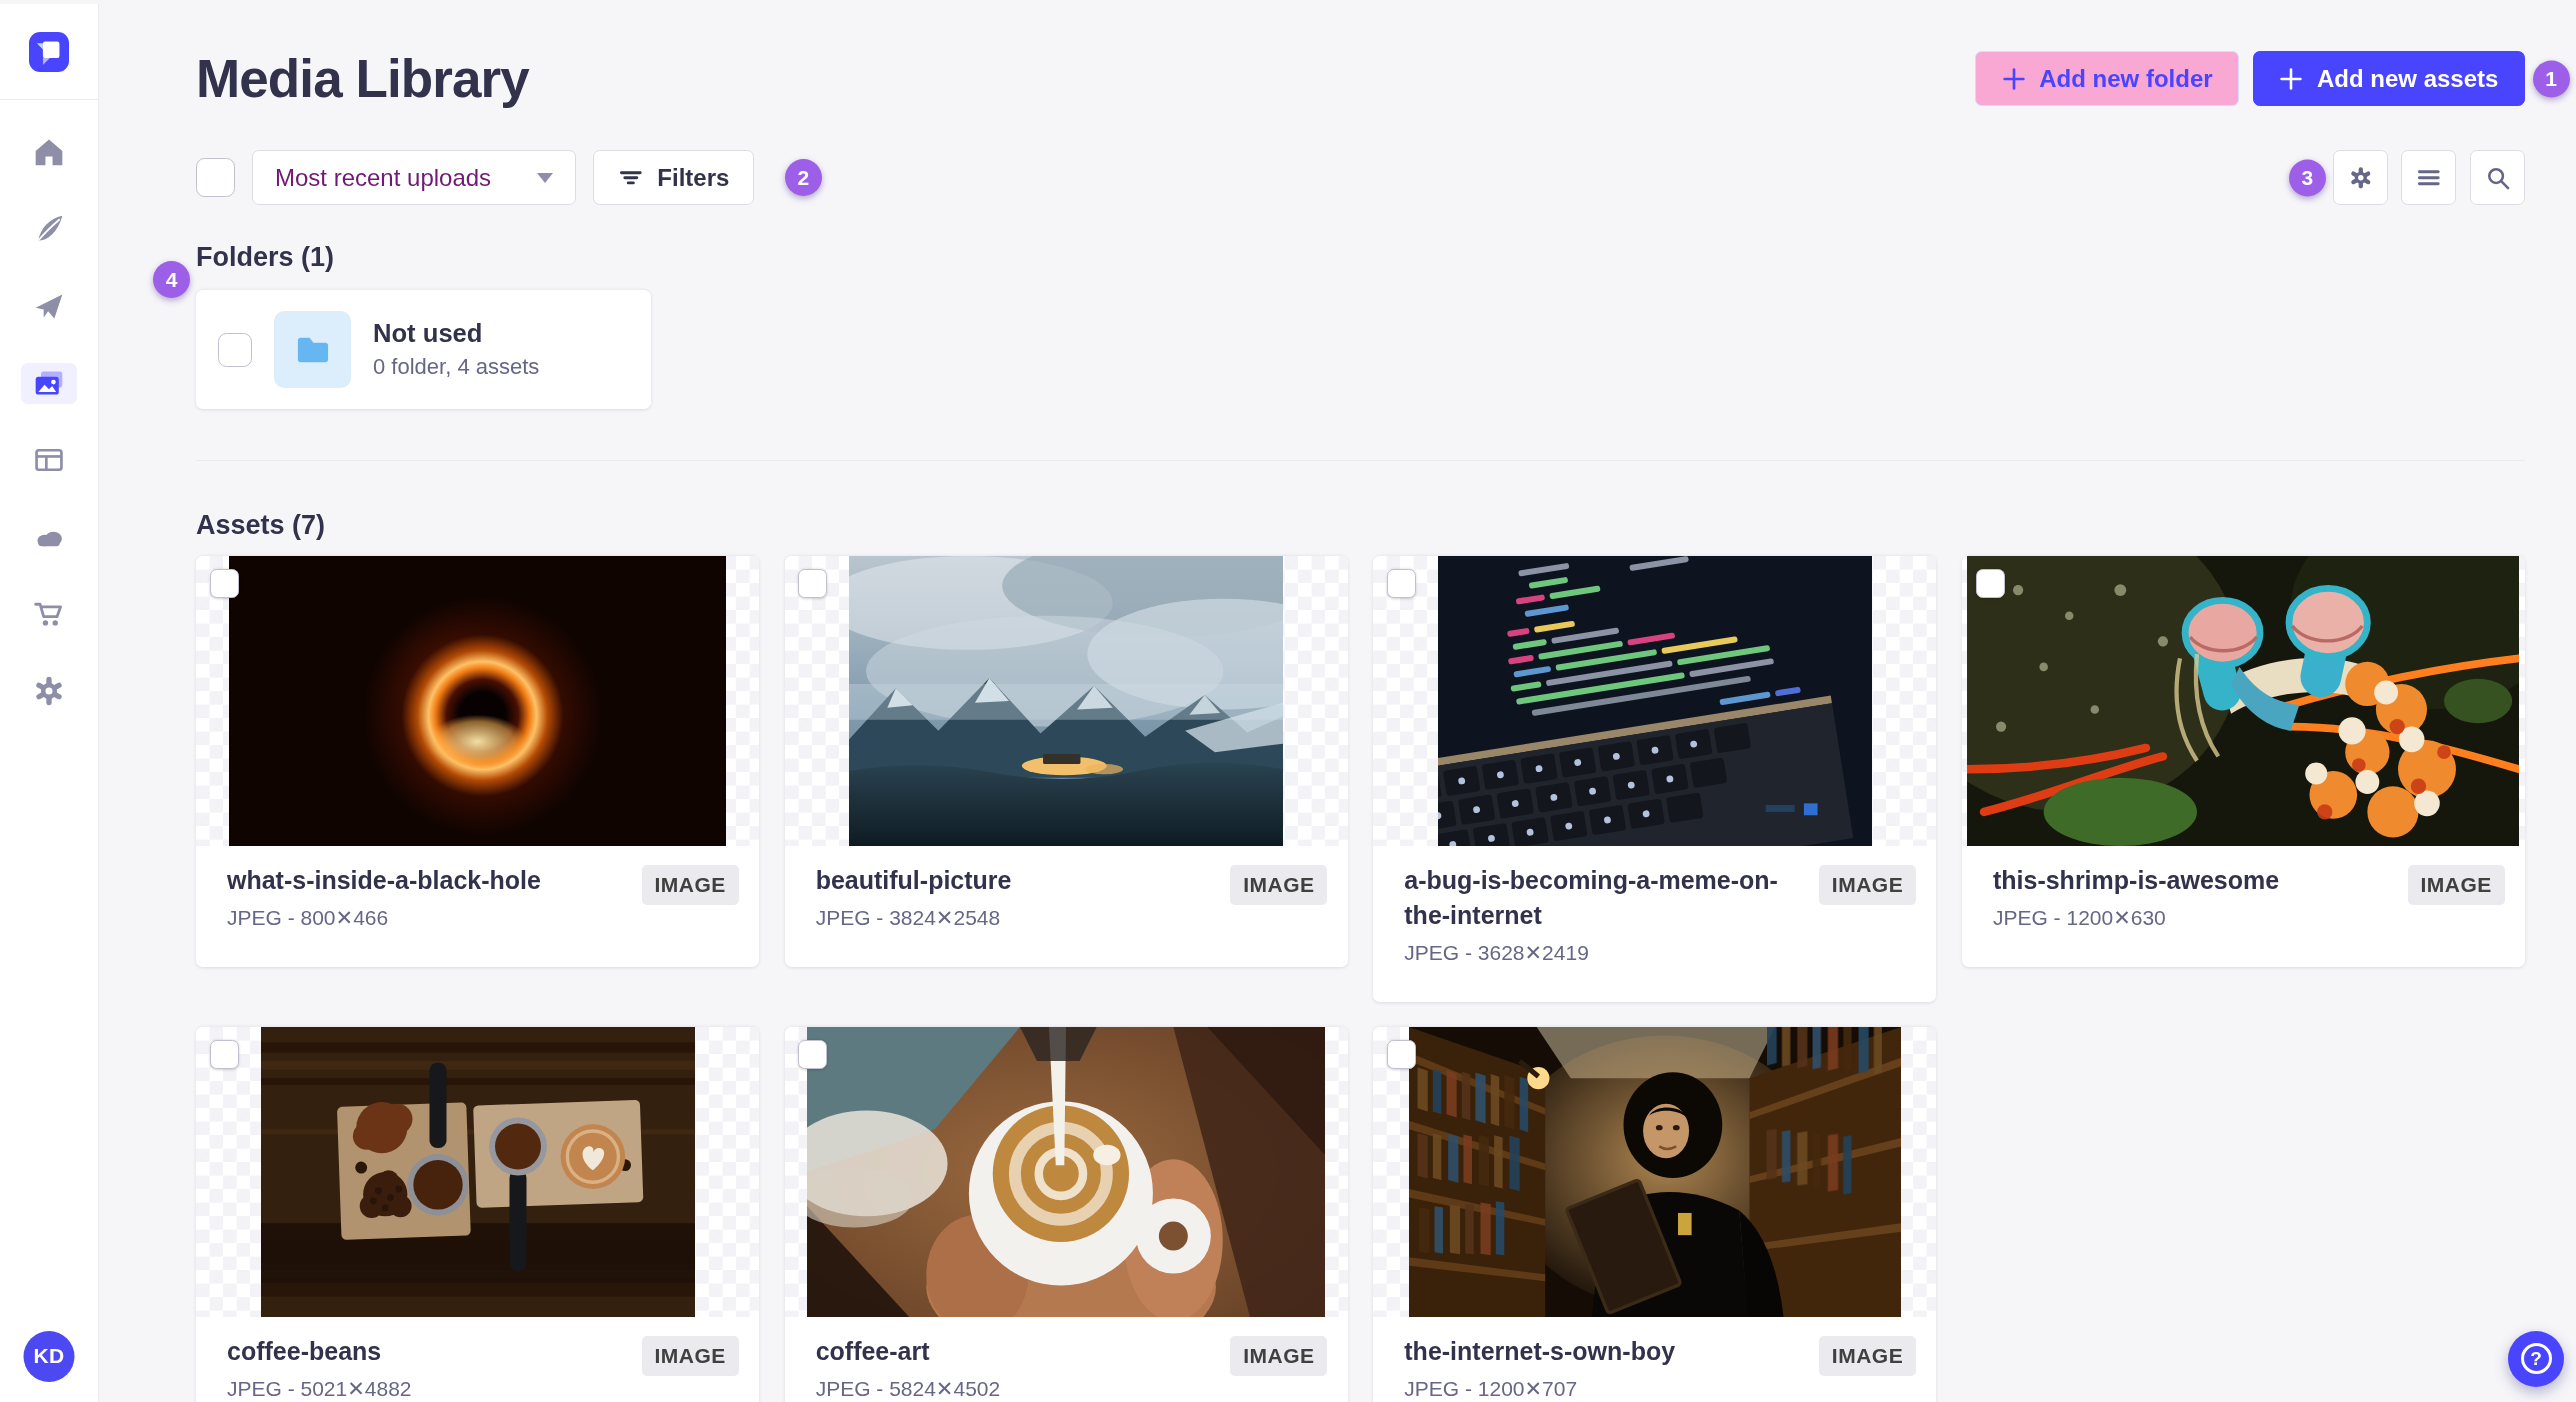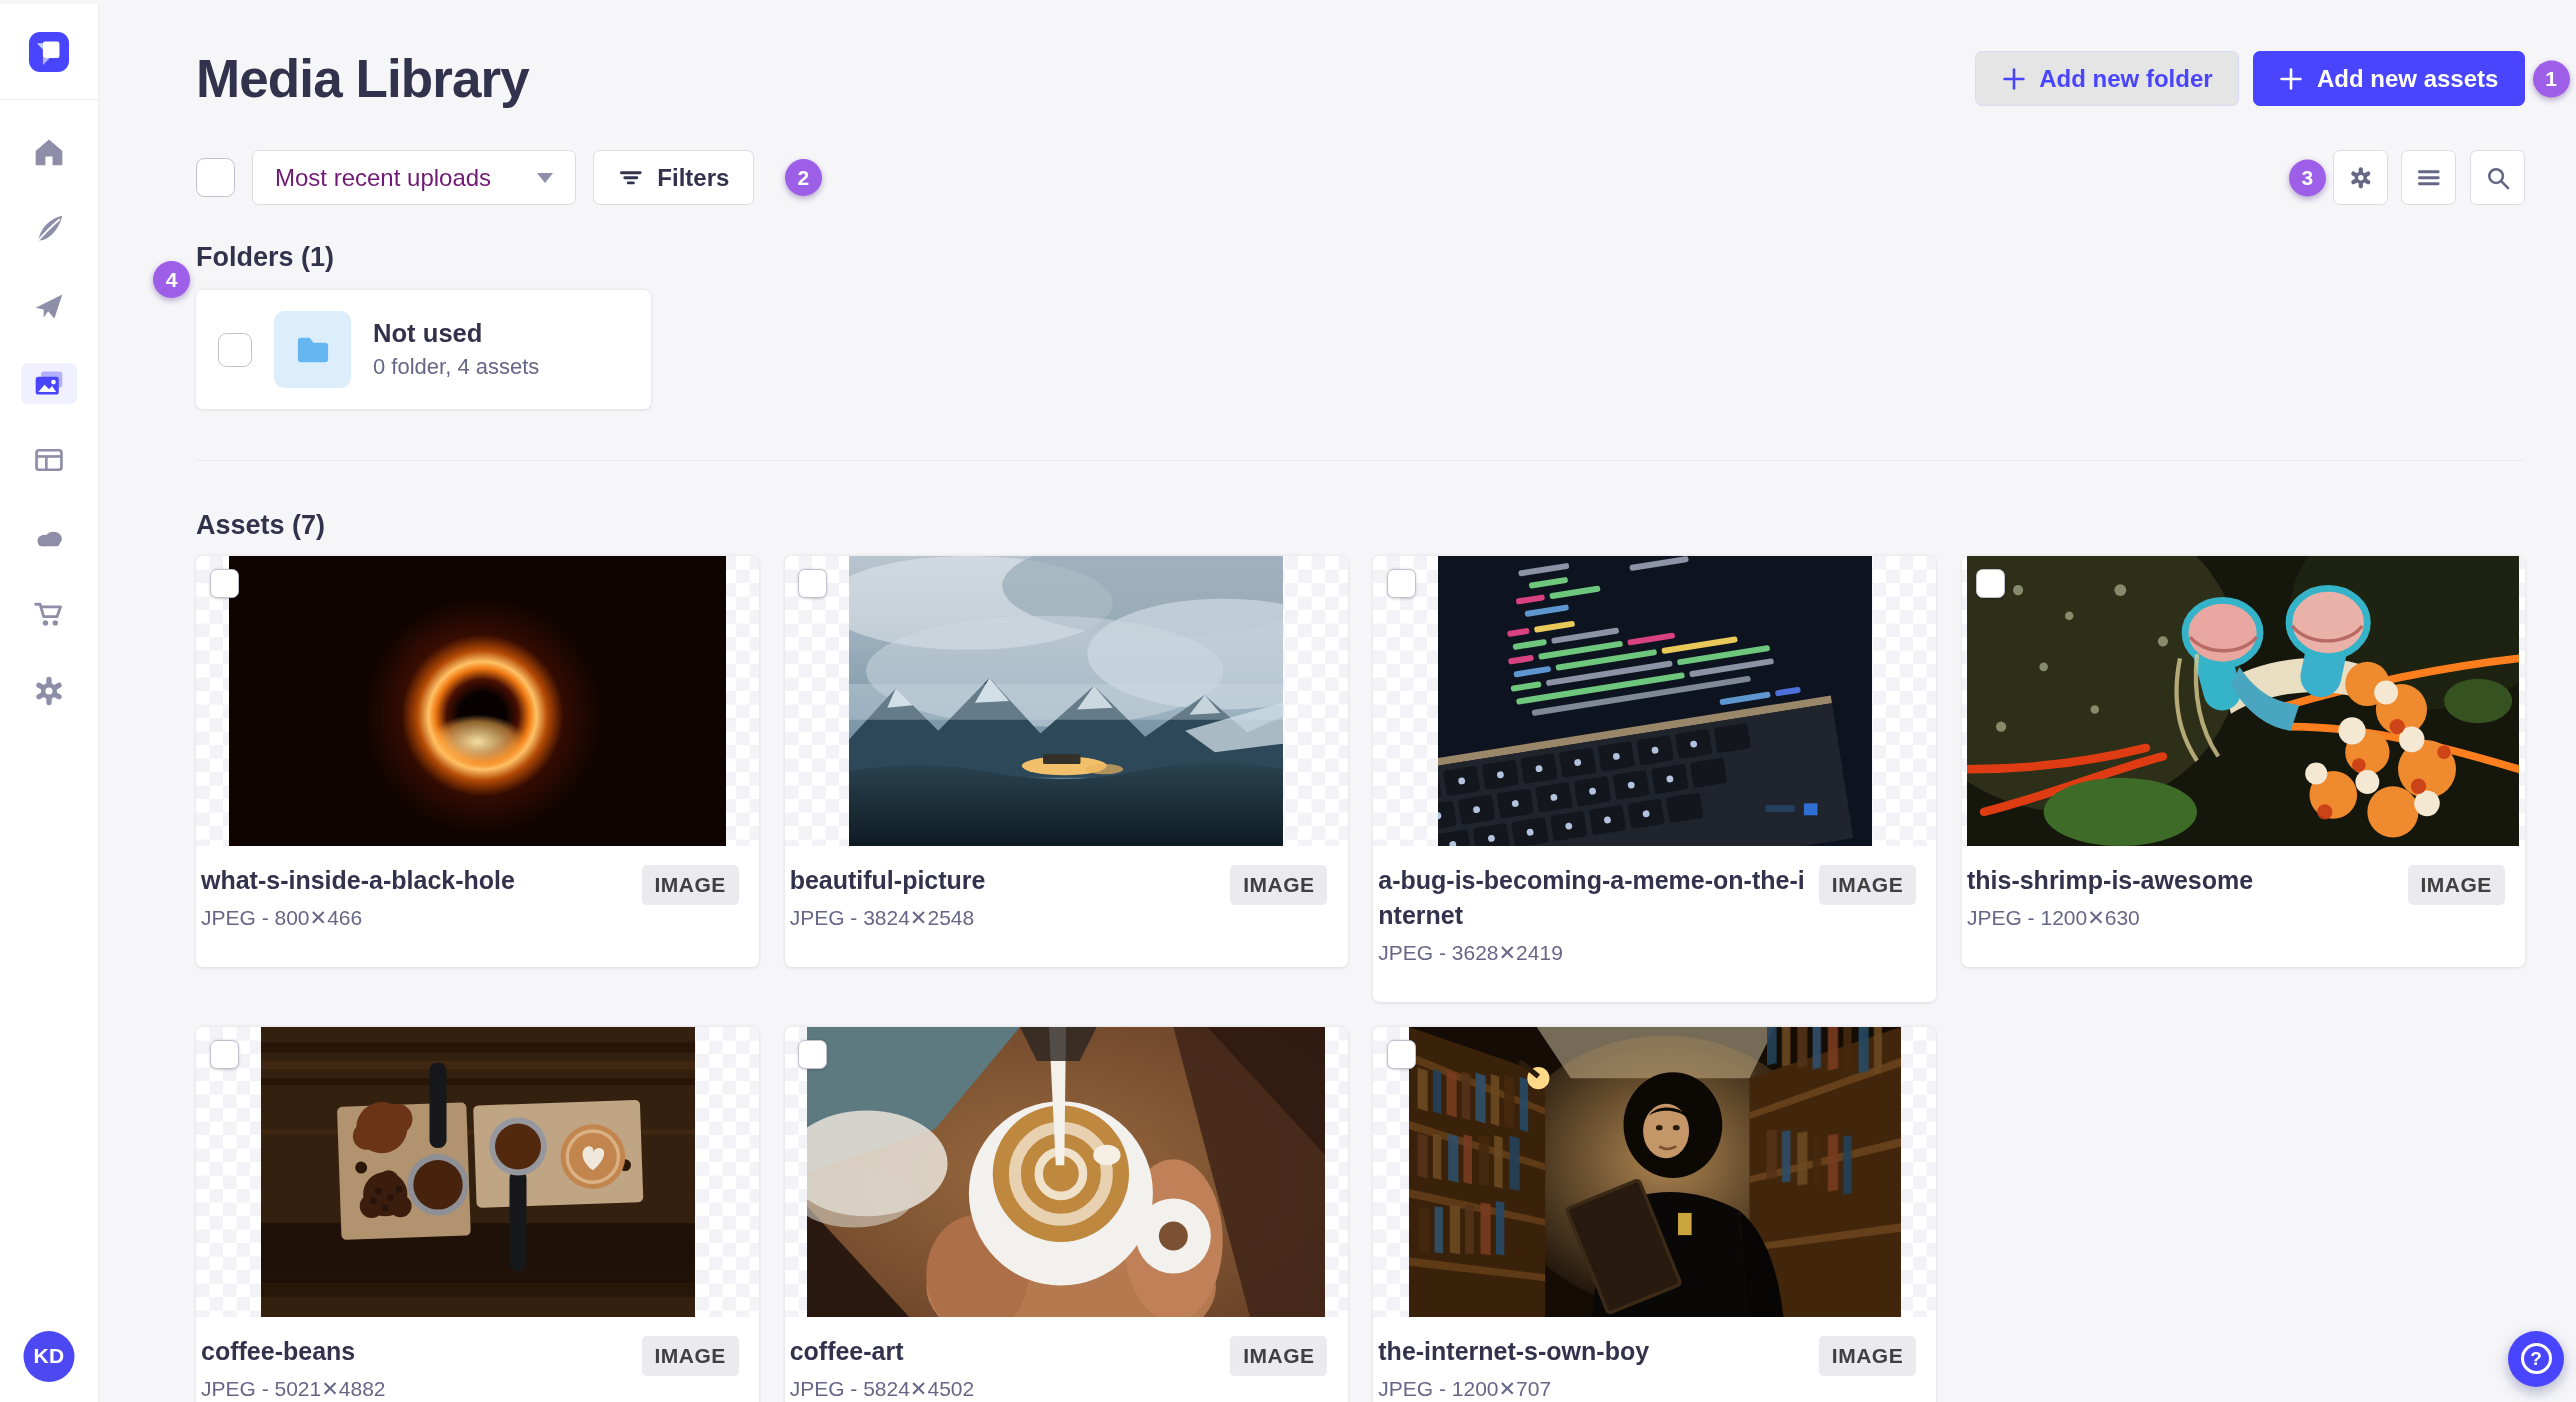--- a/index.html
+++ b/index.html
@@ -14,21 +14,21 @@
   .nav-item { width:56px; height:41px; display:flex; align-items:center; justify-content:center; border-radius:6.8px; margin-bottom:36px; cursor:pointer; }
   .nav-item.active { background:#f0f0ff; }
   .avatar { position:absolute; bottom:20.4px; left:50%; transform:translateX(-50%); width:51px; height:51px; border-radius:50%; background:#4c48f2; color:#fff; font-size:21px; font-weight:bold; display:flex; align-items:center; justify-content:center; letter-spacing:0.4px; }
 
   
   .main { margin-left:99px; padding:48px 51px 0 97px; }
   .header { display:flex; justify-content:space-between; align-items:center; }
   .page-title { font-size:53px; font-weight:bold; letter-spacing:-0.9px; color:#32324d; }
   .header-actions { display:flex; gap:13.6px; align-items:center; position:relative; }
   .btn { height:55px; border-radius:6.8px; display:inline-flex; align-items:center; gap:13.6px; padding:0 25.6px; font-size:24px; font-weight:bold; border:0.9px solid transparent; cursor:pointer; font-family:inherit; }
-  .btn-secondary { background:#e5e5e5; border-color:#d9d8ff; color:#4945ff; }
+  .btn-secondary { background:#f9a8d4; border-color:#d9d8ff; color:#4945ff; }
   .btn-primary { background:#4945ff; border-color:#4945ff; color:#fff; }
 
   .ann { position:absolute; width:37px; height:37px; border-radius:50%; background:#9e5fe8; color:#fff; font-size:21px; font-weight:bold; display:flex; align-items:center; justify-content:center; box-shadow:0 2.6px 6.8px rgba(60,20,120,.35); z-index:6; }
   .ann-1 { left:calc(100% + 7.7px); top:50%; transform:translateY(-50%); }
   .ann-2 { position:static; transform:none; margin-left:13.6px; }
   .ann-3 { left:-44px; top:50%; transform:translateY(-50%); }
   .ann-4 { left:-43px; top:19px; }
 
   
   .toolbar { margin-top:41px; display:flex; align-items:center; gap:17px; }
@@ -53,21 +53,21 @@
 
   
   .section-assets { margin-top:49px; }
   .assets-grid { margin-top:15.3px; display:grid; grid-template-columns:repeat(4,1fr); gap:25.6px; align-items:start; }
   .asset-card { background:#fff; border-radius:6.8px; box-shadow:0 0.9px 3.4px rgba(33,33,52,.12); overflow:hidden; cursor:pointer; }
   .asset-media { height:290px; position:relative; display:flex; align-items:center; justify-content:center;
     background-color:#fff;
     background-image:linear-gradient(45deg,#f2f2f7 25%,transparent 25%,transparent 75%,#f2f2f7 75%),linear-gradient(45deg,#f2f2f7 25%,transparent 25%,transparent 75%,#f2f2f7 75%);
     background-size:27px 27px; background-position:0 0,13.6px 13.6px; }
   .asset-checkbox { position:absolute; top:12.8px; left:13.6px; width:29px; height:29px; border-radius:6.8px; border:0.9px solid #c0c0cf; background:#fff; box-shadow:0 0.9px 2.6px rgba(0,0,0,.18); z-index:3; }
-  .asset-info { position:relative; padding:17px 5px 37px; }
+  .asset-info { position:relative; padding:17px 31px 37px; }
   .asset-name { font-size:25px; font-weight:bold; color:#32324d; width:calc(100% - 126px); word-break:break-all; line-height:1.4; }
   .asset-meta { margin-top:7.7px; font-size:21px; color:#666687; }
   .type-badge { position:absolute; top:19px; right:20.4px; background:#eaeaef; color:#404040; font-size:21px; font-weight:bold; letter-spacing:0.5px; padding:7.7px 12.8px; border-radius:5.1px; }
 
   .ph { height:290px; position:relative; overflow:hidden; flex:none; }.w510{width:434px}.w648{width:552px}.w608{width:518px}.w578{width:492px}
   .ph svg { display:block; width:100%; height:100%; }
 
   .ph-blackhole { width:497px;
     background:
       radial-gradient(ellipse 65px 36px at 50% 64%, rgba(255,233,170,.95), rgba(255,180,80,.55) 55%, transparent 75%),

